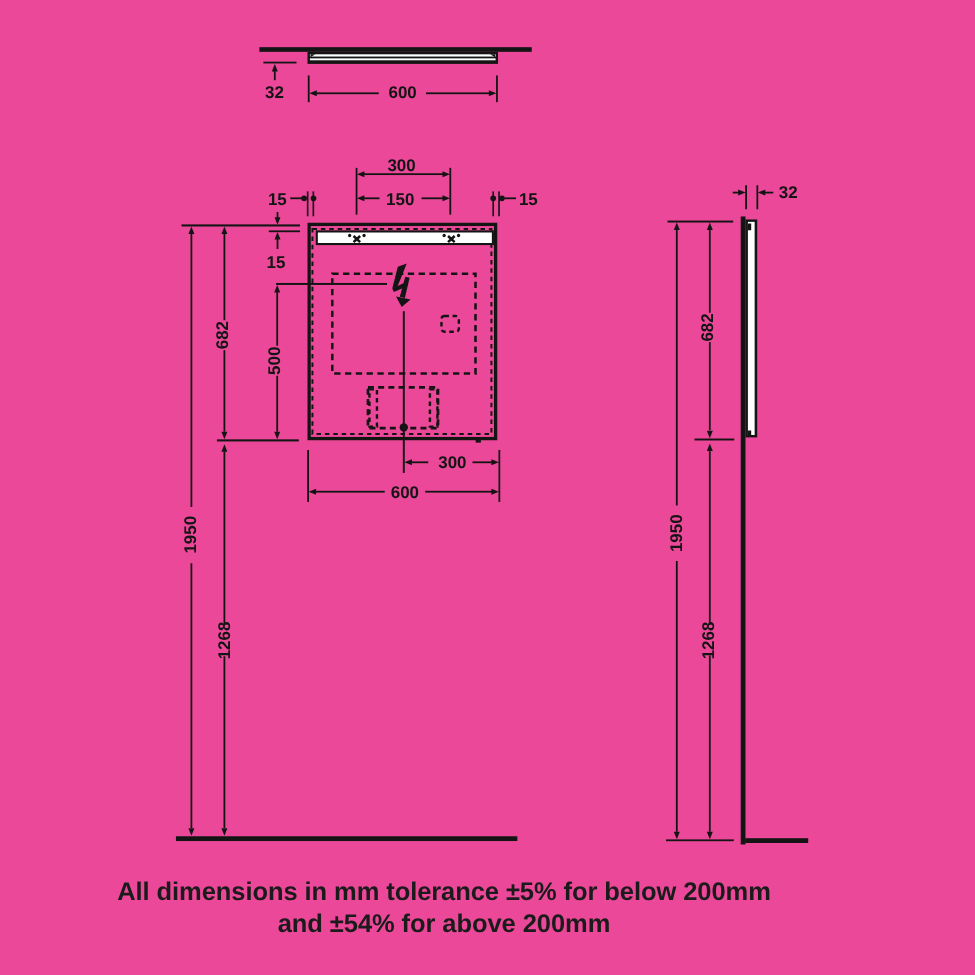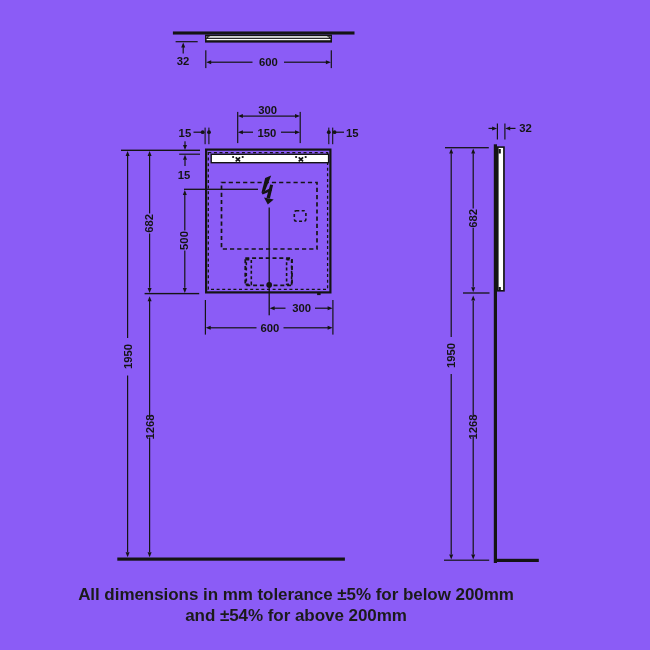--- a/index.html
+++ b/index.html
@@ -1,15 +1,15 @@
 <!DOCTYPE html>
 <html><head><meta charset="utf-8">
 <style>
 html,body{margin:0;padding:0;background:#fff;}
-#page{position:relative;width:650px;height:650px;background:#8b5cf6;overflow:hidden;}
+#page{position:relative;width:650px;height:650px;background:#ec4899;overflow:hidden;}
 svg text{font-family:"Liberation Sans",sans-serif;font-weight:bold;}
 .note{position:absolute;left:0;width:592px;text-align:center;
  font-family:"Liberation Sans",sans-serif;font-weight:bold;color:#1b1b1b;
  font-size:17px;letter-spacing:-0.05px;}
 </style></head><body>
 <div id="page">
 <svg width="650" height="650" viewBox="0 0 650 650">
 <rect x="172.9" y="31.45" width="181.60" height="3.10" fill="#141414"></rect>
 <rect x="205.0" y="34.6" width="127.0" height="8.0" fill="#141414"></rect>
 <rect x="206.6" y="36.2" width="123.8" height="1.5" fill="#fff"></rect>

